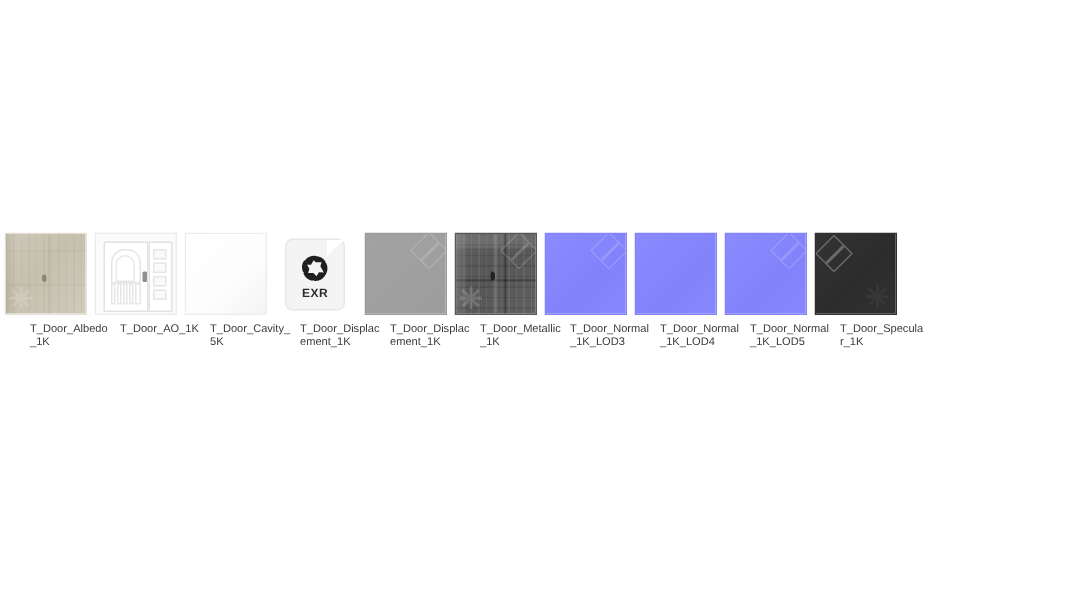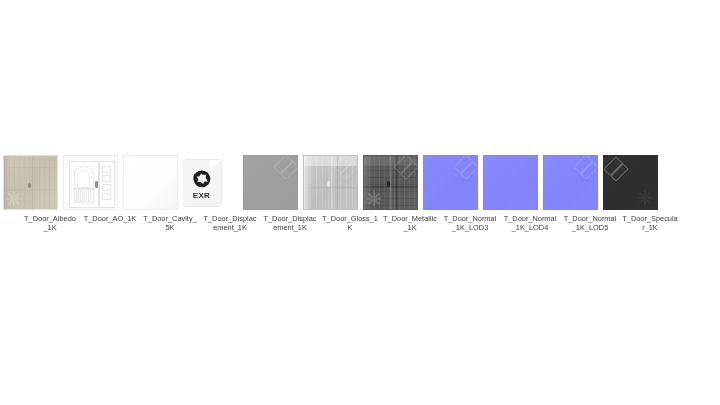--- a/index.html
+++ b/index.html
@@ -196,20 +196,21 @@
   .tex-cavity {
     background: linear-gradient(135deg, #ffffff 0%, #fdfdfd 60%, #f4f4f4 100%);
     border: 1px solid #ededed;
   }
 
   
   .tex-exr {
     background: #ffffff;
     display: flex;
     align-items: center;
+    justify-content: center;
     border: none;
   }
   .exr-doc {
     position: relative;
     width: 38px;
     height: 46px;
     background: #f4f4f4;
     border-radius: 4px 4px 4px 4px;
     box-shadow: 0 0 0 1px #e8e8e8;
   }
@@ -328,21 +329,21 @@
     background: linear-gradient(135deg, #333333 0%, #2c2c2c 55%, #313131 100%);
     border: 1px solid #2f2f2f;
   }
   .tex-spec .wm-tr { border-color: #6a6a6a; opacity: 1; }
   .tex-spec .wm-tr:after { background: #6a6a6a; }
   .tex-spec .wm-bl span { background: #6a6a6a; }
 
   .file-label {
     margin-top: 4px;
     width: 60px;
-    text-align: center;
+    text-align: left;
     font-size: 7.4px;
     line-height: 9.4px;
     color: #3a3a3a;
     font-family: "Liberation Sans", sans-serif;
     word-break: break-all;
     white-space: pre-wrap;
     margin-left: 40px;
   }
 </style>
 </head>
@@ -426,30 +427,20 @@
   <div class="file-item">
     <div class="thumb-wrap">
       <div class="thumb tex-displace">
         <span class="wm wm-tr"></span>
       </div>
     </div>
     <div class="file-label">T_Door_Displac
 ement_1K</div>
   </div>
 
-  <div class="file-item">
-    <div class="thumb-wrap">
-      <div class="thumb tex-gloss">
-        <span class="knob"></span>
-        <span class="wm wm-tr"></span>
-      </div>
-    </div>
-    <div class="file-label">T_Door_Gloss_1
-K</div>
-  </div>
 
   <div class="file-item">
     <div class="thumb-wrap">
       <div class="thumb tex-metallic">
         <span class="knob"></span>
         <span class="wm wm-tr"></span>
         <span class="wm wm-bl">
             <span></span>
             <span></span>
             <span></span>

